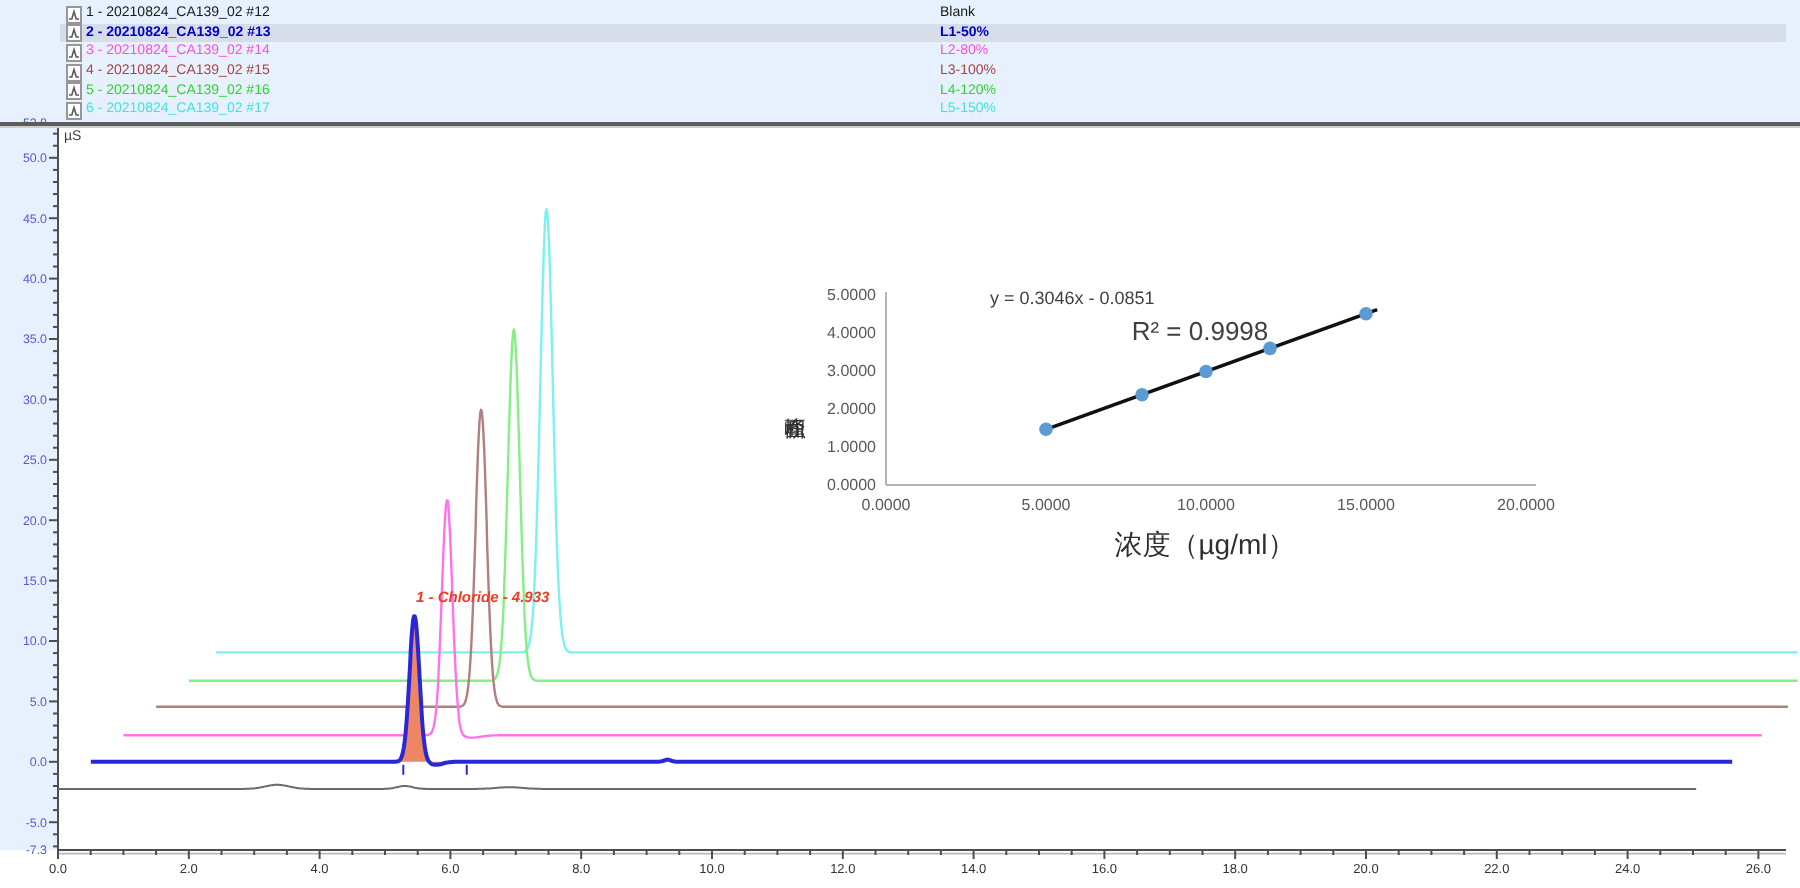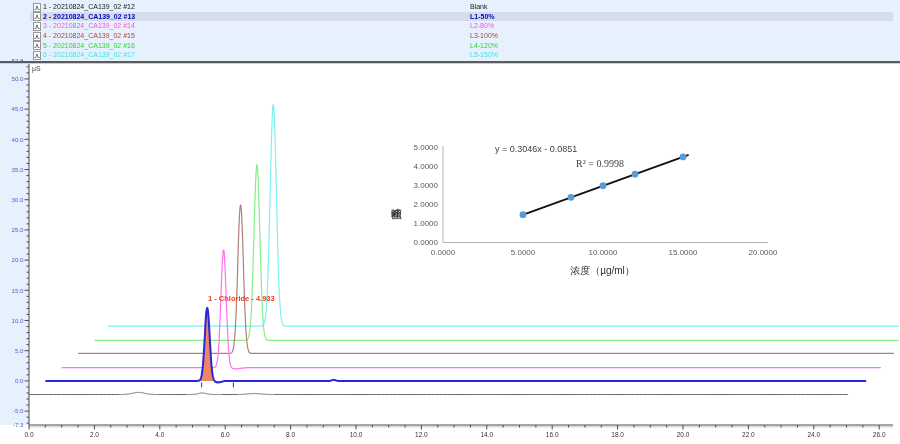--- a/index.html
+++ b/index.html
@@ -14,25 +14,25 @@
     border-bottom:1px solid #cfcfcf;}
   #main-plot{position:absolute;left:0;top:55px;z-index:1;}
   .legend{position:absolute;left:30px;top:2px;width:863px;z-index:3;}
   .legend-row{position:relative;height:9.7px;line-height:9.5px;font-size:7px;white-space:nowrap;}
   .legend-row.selected{background:#d6dde8;}
   .legend-row.selected .inj-name,.legend-row.selected .inj-label{font-weight:bold;}
   .chrom-icon{position:absolute;left:3px;top:0.5px;}
   .inj-name{position:absolute;left:13px;top:0;}
   .inj-label{position:absolute;left:440px;top:0;}
   .us-label{position:absolute;left:32px;top:65px;font-size:7px;color:#3d3d3d;z-index:3;}
-  .peak-label{position:absolute;left:208px;top:294px;font-size:7.5px;font-weight:600;color:#f03c23;z-index:3;white-space:nowrap;}
+  .peak-label{position:absolute;left:208px;top:294px;font-size:7.5px;font-weight:600;color:#f03c23;z-index:3;white-space:nowrap;font-style:italic;}
   #inset-plot{position:absolute;left:380px;top:122px;z-index:2;}
   .inset-eq{position:absolute;left:495px;top:144px;width:210px;text-align:left;font-size:9px;color:#3f3f3f;z-index:3;}
-  .inset-r2{position:absolute;left:495px;top:158px;width:210px;text-align:center;font-size:10px;color:#3f3f3f;z-index:3;font-family:Liberation Serif, serif;}
-  .inset-xlabel{position:absolute;left:520px;top:264px;width:165px;text-align:center;font-size:10px;color:#303030;z-index:3;}
+  .inset-r2{position:absolute;left:495px;top:158px;width:210px;text-align:center;font-size:13px;color:#3f3f3f;z-index:3;}
+  .inset-xlabel{position:absolute;left:520px;top:264px;width:165px;text-align:center;font-size:14px;color:#303030;z-index:3;}
   .inset-ylabel{position:absolute;left:390px;top:170px;height:62px;writing-mode:vertical-lr;
     text-align:center;font-size:10.5px;color:#303030;z-index:3;letter-spacing:1px;}
 </style>
 </head>
 <body>
 
 <div class="bg-top"></div>
 
 <svg id="main-plot" width="900" height="389">
     <rect x="0" y="7" width="29" height="363" fill="#e7f1fd"></rect>

